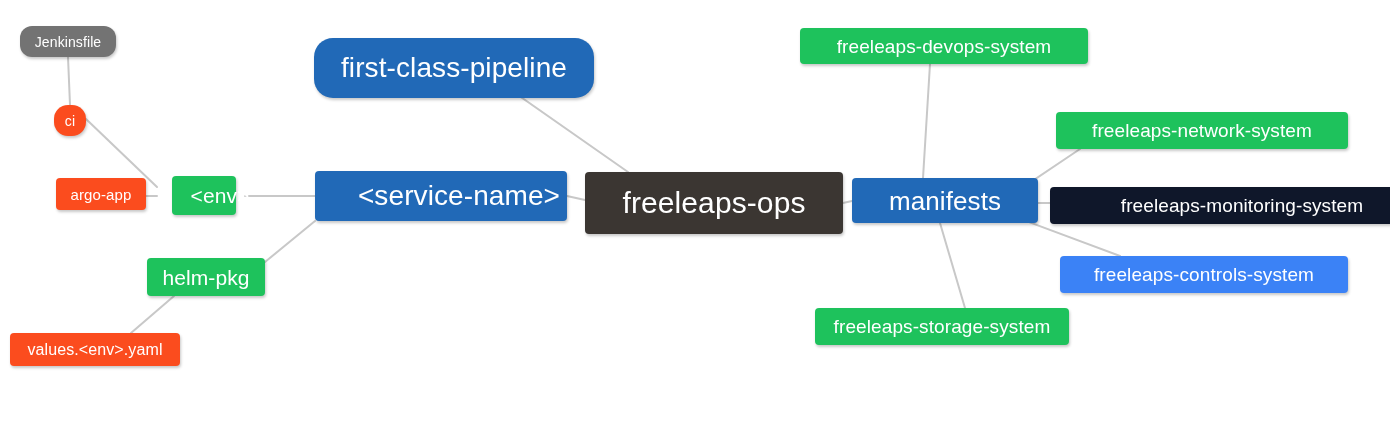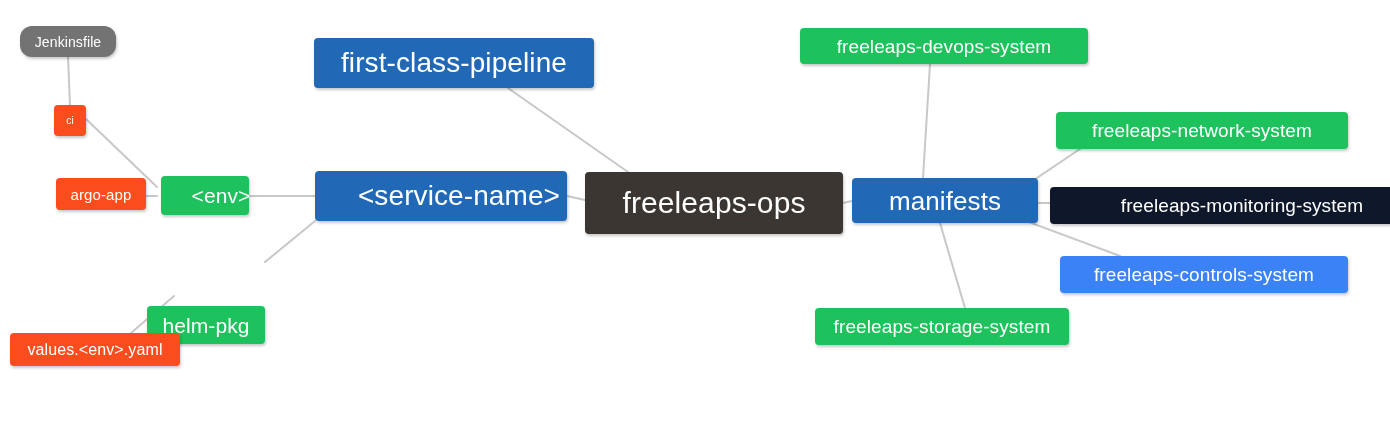--- a/index.html
+++ b/index.html
@@ -58,36 +58,36 @@
       <line x1="923" y1="178" x2="930" y2="64" stroke="#c8c8c8" stroke-width="2" stroke-linecap="round"></line>
       <line x1="1010" y1="196" x2="1080" y2="149" stroke="#c8c8c8" stroke-width="2" stroke-linecap="round"></line>
       <line x1="1010" y1="203" x2="1050" y2="203" stroke="#c8c8c8" stroke-width="2" stroke-linecap="round"></line>
       <line x1="1010" y1="215" x2="1120" y2="256" stroke="#c8c8c8" stroke-width="2" stroke-linecap="round"></line>
       <line x1="940" y1="223" x2="965" y2="308" stroke="#c8c8c8" stroke-width="2" stroke-linecap="round"></line>
     </svg>
   <div id="node-layer">
       <div class="node" style="left: 20px; top: 26px; width: 96px; height: 31px; background: #737373; font-size: 14px; border-radius: 12px;">
         <span>Jenkinsfile</span>
       </div>
-      <div class="node" style="left: 54px; top: 105px; width: 32px; height: 31px; background: rgb(251, 76, 30); font-size: 10px;">
+      <div class="node" style="left: 54px; top: 105px; width: 32px; height: 31px; background: rgb(251, 76, 30); font-size: 14px; border-radius: 14px;">
         <span>ci</span>
       </div>
       <div class="node" style="left: 32px; top: 178px; width: 90px; height: 32px; background: rgb(251, 76, 30); font-size: 15px; margin-left: 24px;">
         <span>argo-app</span>
       </div>
-      <div class="node" style="left: 161px; top: 176px; width: 88px; height: 39px; background: rgb(30, 194, 92); font-size: 21px; padding-left: 32px;">
+      <div class="node" style="left: 172px; top: 176px; width: 64px; height: 39px; background: rgb(30, 194, 92); font-size: 21px; padding-left: 32px;">
         <span>&lt;env&gt;</span>
       </div>
       <div class="node" style="left: 315px; top: 171px; width: 252px; height: 50px; background: rgb(33, 105, 183); font-size: 28px; padding-left: 36px;">
         <span>&lt;service-name&gt;</span>
       </div>
-      <div class="node" style="left: 314px; top: 38px; width: 280px; height: 50px; background: rgb(33, 105, 183); font-size: 28px;">
+      <div class="node" style="left: 314px; top: 38px; width: 280px; height: 60px; background: rgb(33, 105, 183); font-size: 28px; border-radius: 19px;">
         <span>first-class-pipeline</span>
       </div>
-      <div class="node" style="left: 147px; top: 258px; width: 118px; height: 38px; background: rgb(30, 194, 92); font-size: 21px; margin-top: 48px;">
+      <div class="node" style="left: 147px; top: 258px; width: 118px; height: 38px; background: rgb(30, 194, 92); font-size: 21px;">
         <span>helm-pkg</span>
       </div>
       <div class="node" style="left: 10px; top: 333px; width: 170px; height: 33px; background: rgb(251, 76, 30); font-size: 16px; align-items: center;">
         <span>values.&lt;env&gt;.yaml</span>
       </div>
       <div class="node" style="left: 585px; top: 172px; width: 258px; height: 62px; background: rgb(59, 54, 50); font-size: 30px;">
         <span>freeleaps-ops</span>
       </div>
       <div class="node" style="left: 852px; top: 178px; width: 186px; height: 45px; background: rgb(33, 105, 183); font-size: 26px;">
         <span>manifests</span>

